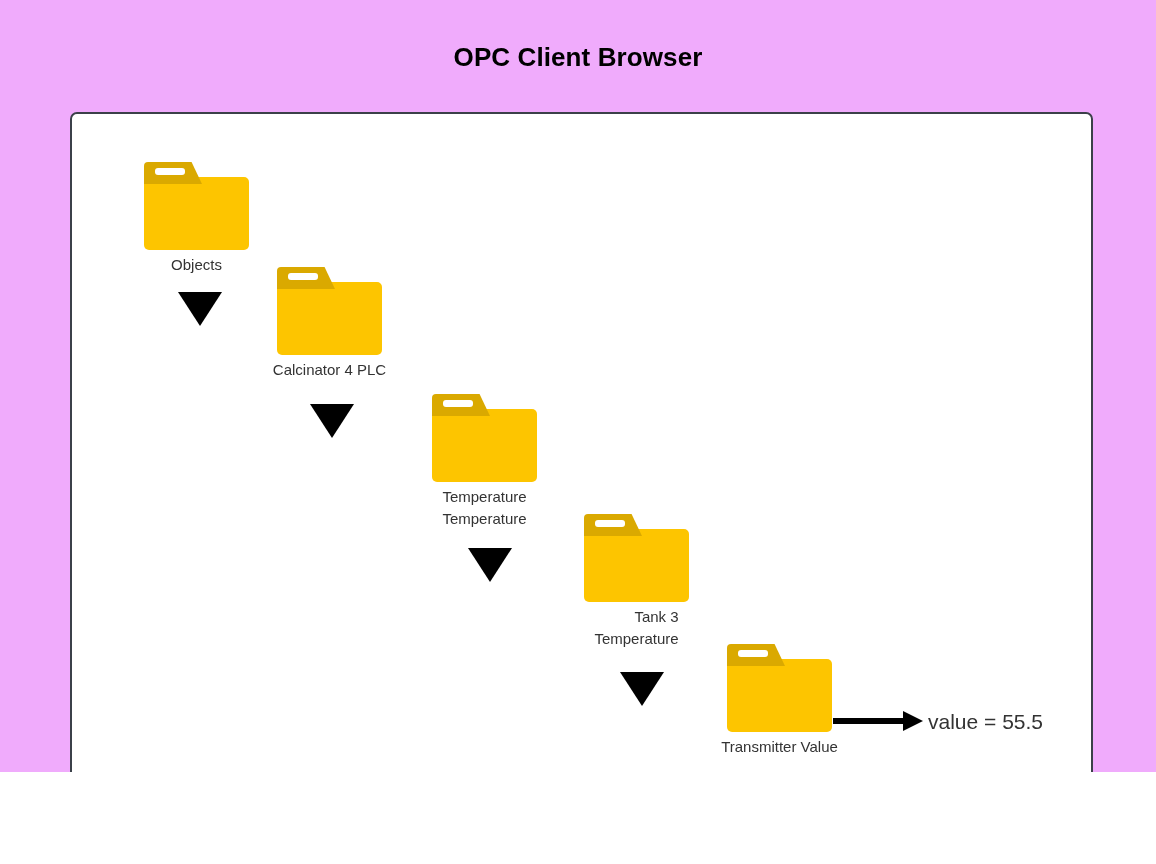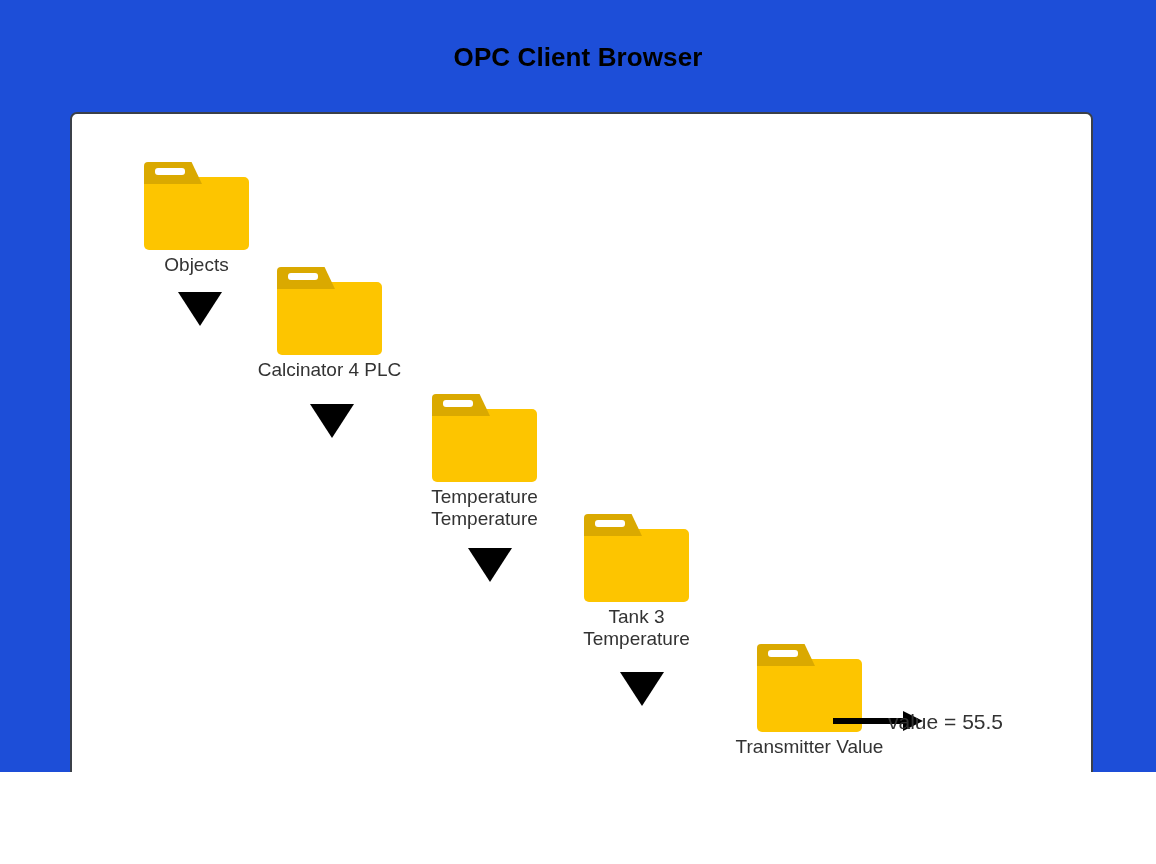--- a/index.html
+++ b/index.html
@@ -9,21 +9,21 @@
     background: #ffffff;
   }
   body {
     font-family: "Liberation Sans", "DejaVu Sans", sans-serif;
     -webkit-font-smoothing: antialiased;
   }
   #canvas {
     position: relative;
     width: 1156px;
     height: 772px;
-    background: #1d4ed8;
+    background: #f0abfc;
     overflow: hidden;
   }
 
   
   .page-title {
     position: absolute;
     left: 0;
     top: 42px;
     width: 1156px;
     text-align: center;
@@ -92,24 +92,24 @@
     width: 52px;
     height: 8px;
     background: #fdc500;
   }
 
   .node-label {
     position: absolute;
     top: 92px;
     left: 50%;
     transform: translateX(-50%);
-    font-size: 19px;
+    font-size: 15px;
     line-height: 22px;
     color: #333333;
-    text-align: center;
+    text-align: right;
     white-space: nowrap;
   }
 
   
   .down-arrow {
     position: absolute;
     width: 0;
     height: 0;
     border-left: 22px solid transparent;
     border-right: 22px solid transparent;
@@ -205,33 +205,33 @@
         <div class="tab-slot"></div>
       </div>
       <div class="node-label">
         <div>Tank 3</div>
         <div>Temperature</div>
       </div>
     </div>
 
     <div class="down-arrow" style="left:548px; top:558px;"></div>
 
-    <div class="node" style="left:655px; top:530px;margin-left:30px;">
+    <div class="node" style="left:655px; top:530px;">
       <div class="folder">
         <div class="body"></div>
         <div class="body-notch"></div>
         <div class="tab"></div>
         <div class="tab-slot"></div>
       </div>
       <div class="node-label">
         <div>Transmitter Value</div>
       </div>
     </div>
 
     <div class="value-arrow" style="left:761px; top:604px;">
       <div class="shaft"></div>
       <div class="head"></div>
     </div>
 
-    <div class="value-text" style="left:816px; top:596px;text-align:right;">value = 55.5</div>
+    <div class="value-text" style="left:856px; top:596px;text-align:right;">value = 55.5</div>
 
   </div>
 </div>
 
 </body></html>

